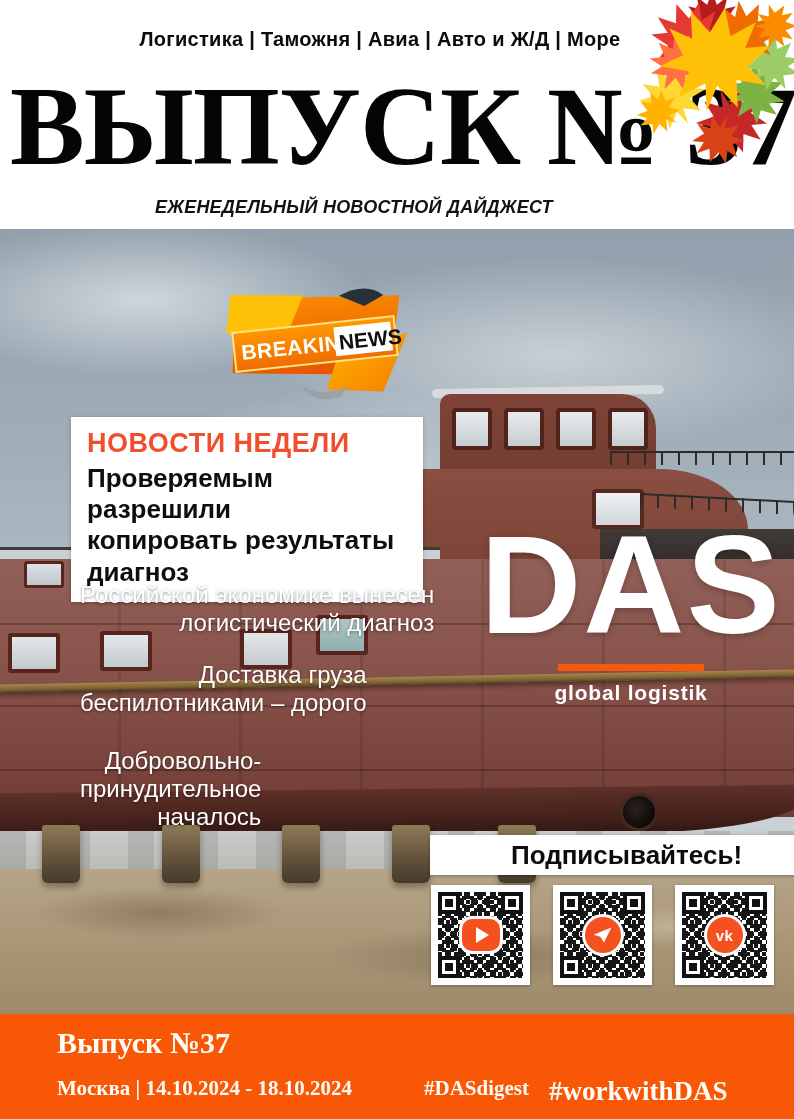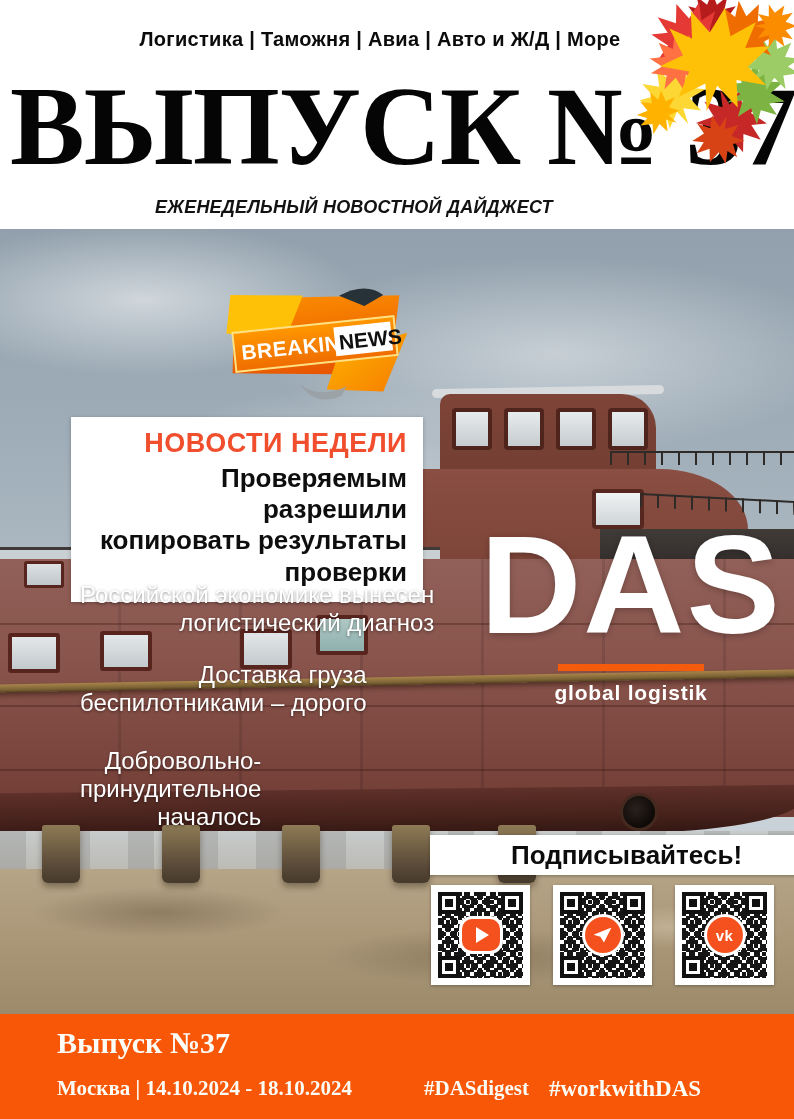--- a/index.html
+++ b/index.html
@@ -88,21 +88,21 @@
         radial-gradient(160px 30px at 85% 40%, rgba(255,244,220,.25), rgba(0,0,0,0) 70%),
         linear-gradient(180deg,#b6a487 0%, #ab9879 45%, #9c8a6b 100%); }
   .keel { position:absolute; top:596px; width:38px; height:58px;
       background:linear-gradient(180deg,#8d7a55,#5a4a38 70%,#463a2c); border-radius:3px 3px 6px 6px;
       box-shadow:0 4px 6px rgba(40,30,15,.4); }
   
   .badge { position:absolute; left:226px; top:55px; width:186px; height:120px; z-index:5; }
   
   .news-box {
     position:absolute; left:71px; top:188px; width:352px; z-index:6;
-    background:#ffffff; padding:11px 16px 14px 16px; box-shadow:0 1px 4px rgba(0,0,0,.25);text-align:right;
+    background:#ffffff; padding:11px 16px 14px 16px; box-shadow:0 1px 4px rgba(0,0,0,.25);
   }
   .kicker { font-size:27px; font-weight:bold; color:#F04E2D; letter-spacing:.5px; margin-bottom:4px; }
   .news-line { font-size:26px; font-weight:bold; color:#0e0e0e; line-height:1.2; }
   
   .headline { position:absolute; left:80px; z-index:6; color:#ffffff; font-weight:normal;
       font-size:24px; line-height:1.16; text-shadow:0 1px 3px rgba(0,0,0,.45);text-align:right; }
   .hl-1 { top:352px; } .hl-2 { top:432px; } .hl-3 { top:518px; } .hl-4 { top:620px; }
   
   .das { position:absolute; left:478px; top:286px; width:306px; text-align:center; z-index:6; color:#fff; }
   .das-name { font-size:140px; font-weight:bold; line-height:1; letter-spacing:2px;
@@ -131,21 +131,21 @@
   .qr-badge.yt { border-radius:10px; width:38px; height:32px; }
   .play-tri { width:0; height:0; border-left:13px solid #fff; border-top:8px solid transparent; border-bottom:8px solid transparent; margin-left:3px; }
   .plane { width:18px; height:15px; background:#fff; clip-path:polygon(0% 48%, 100% 0%, 58% 100%, 38% 62%); }
   .vk-label { color:#fff; font-weight:bold; font-size:15px; letter-spacing:.5px; }
   
   .footer { position:absolute; left:0; top:1014px; width:794px; height:105px; background:#F75706; z-index:7;
       font-family:"Liberation Serif", serif; color:#fdfdf8; }
   .f-issue { position:absolute; left:57px; top:12px; font-size:30px; font-weight:bold; }
   .f-meta  { position:absolute; left:57px; top:62px; font-size:21px; font-weight:bold; }
   .f-tag1  { position:absolute; left:424px; top:62px; font-size:21px; font-weight:bold; }
-  .f-tag2  { position:absolute; left:549px; top:62px; font-size:23px; font-weight:bold; }
+  .f-tag2  { position:absolute; left:549px; top:62px; font-size:27px; font-weight:bold; }
 </style>
 </head>
 <body>
 
 <div class="page">
 
   <div class="categories">Логистика | Таможня |  Авиа | Авто и Ж/Д | Море</div>
 
   <svg class="leaves" viewBox="0 0 180 175" aria-hidden="true">
     <defs>
@@ -236,21 +236,21 @@
         <text x="15" y="68" font-family="Liberation Sans, sans-serif" font-size="21" font-weight="bold" fill="#ffffff" letter-spacing="0.5">BREAKING</text>
         <rect x="109" y="45" width="57" height="29" fill="#ffffff"></rect>
         <text x="113" y="68" font-family="Liberation Sans, sans-serif" font-size="21" font-weight="bold" fill="#101010">NEWS</text>
       </g>
     </svg>
 
     <div class="news-box">
       <div class="kicker">НОВОСТИ НЕДЕЛИ</div>
       <div class="news-line">Проверяемым разрешили</div>
       <div class="news-line">копировать результаты</div>
-      <div class="news-line">проверки</div>
+      <div class="news-line">диагноз</div>
     </div>
 
     <div class="headline hl-1">
       <div>Российской экономике вынесен</div>
       <div>логистический диагноз</div>
     </div>
     <div class="headline hl-2">
       <div>Доставка груза</div>
       <div>беспилотниками – дорого</div>
     </div>

